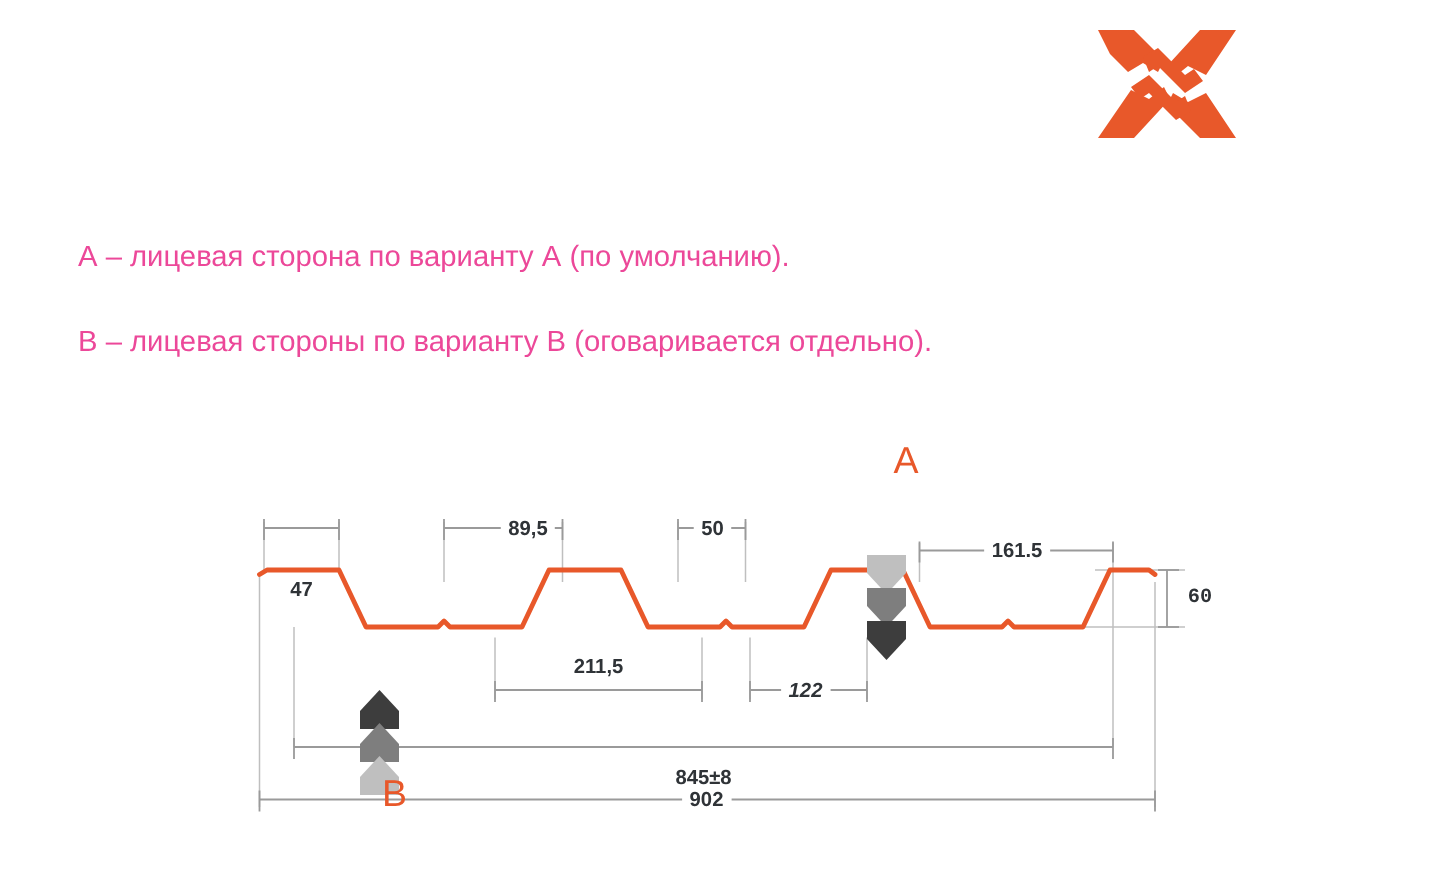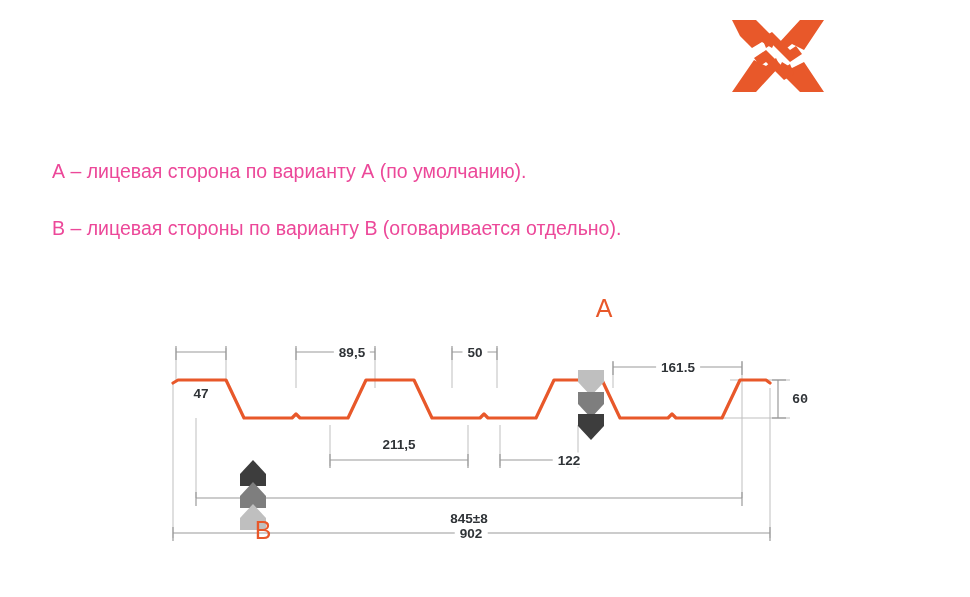--- a/index.html
+++ b/index.html
@@ -249,20 +249,20 @@
     </g>
 
   </svg>
 
   <div class="dim-label" style="left:201px; top:82px;margin-top:41px;">47</div>
   <div class="dim-label" style="left:352px; top:82px;">89,5</div>
   <div class="dim-label" style="left:475px; top:82px;">50</div>
   <div class="dim-label" style="left:678px; top:97px;">161.5</div>
   <div class="dim-label" style="left:800px; top:129px;font-family:Liberation Mono, monospace;">60</div>
   <div class="dim-label" style="left:399px; top:174px;">211,5</div>
-  <div class="dim-label" style="left:569px; top:190px;">122</div>
+  <div class="dim-label" style="left:537px; top:190px;font-style:italic;">122</div>
   <div class="dim-label" style="left:469px; top:228px;margin-top:20px;">845±8</div>
   <div class="dim-label" style="left:471px; top:263px;">902</div>
 
   <div class="marker-letter" style="left:604px; top:38px;">А</div>
   <div class="marker-letter" style="left:263px; top:260px;">В</div>
 
 </div>
 
 </body></html>

